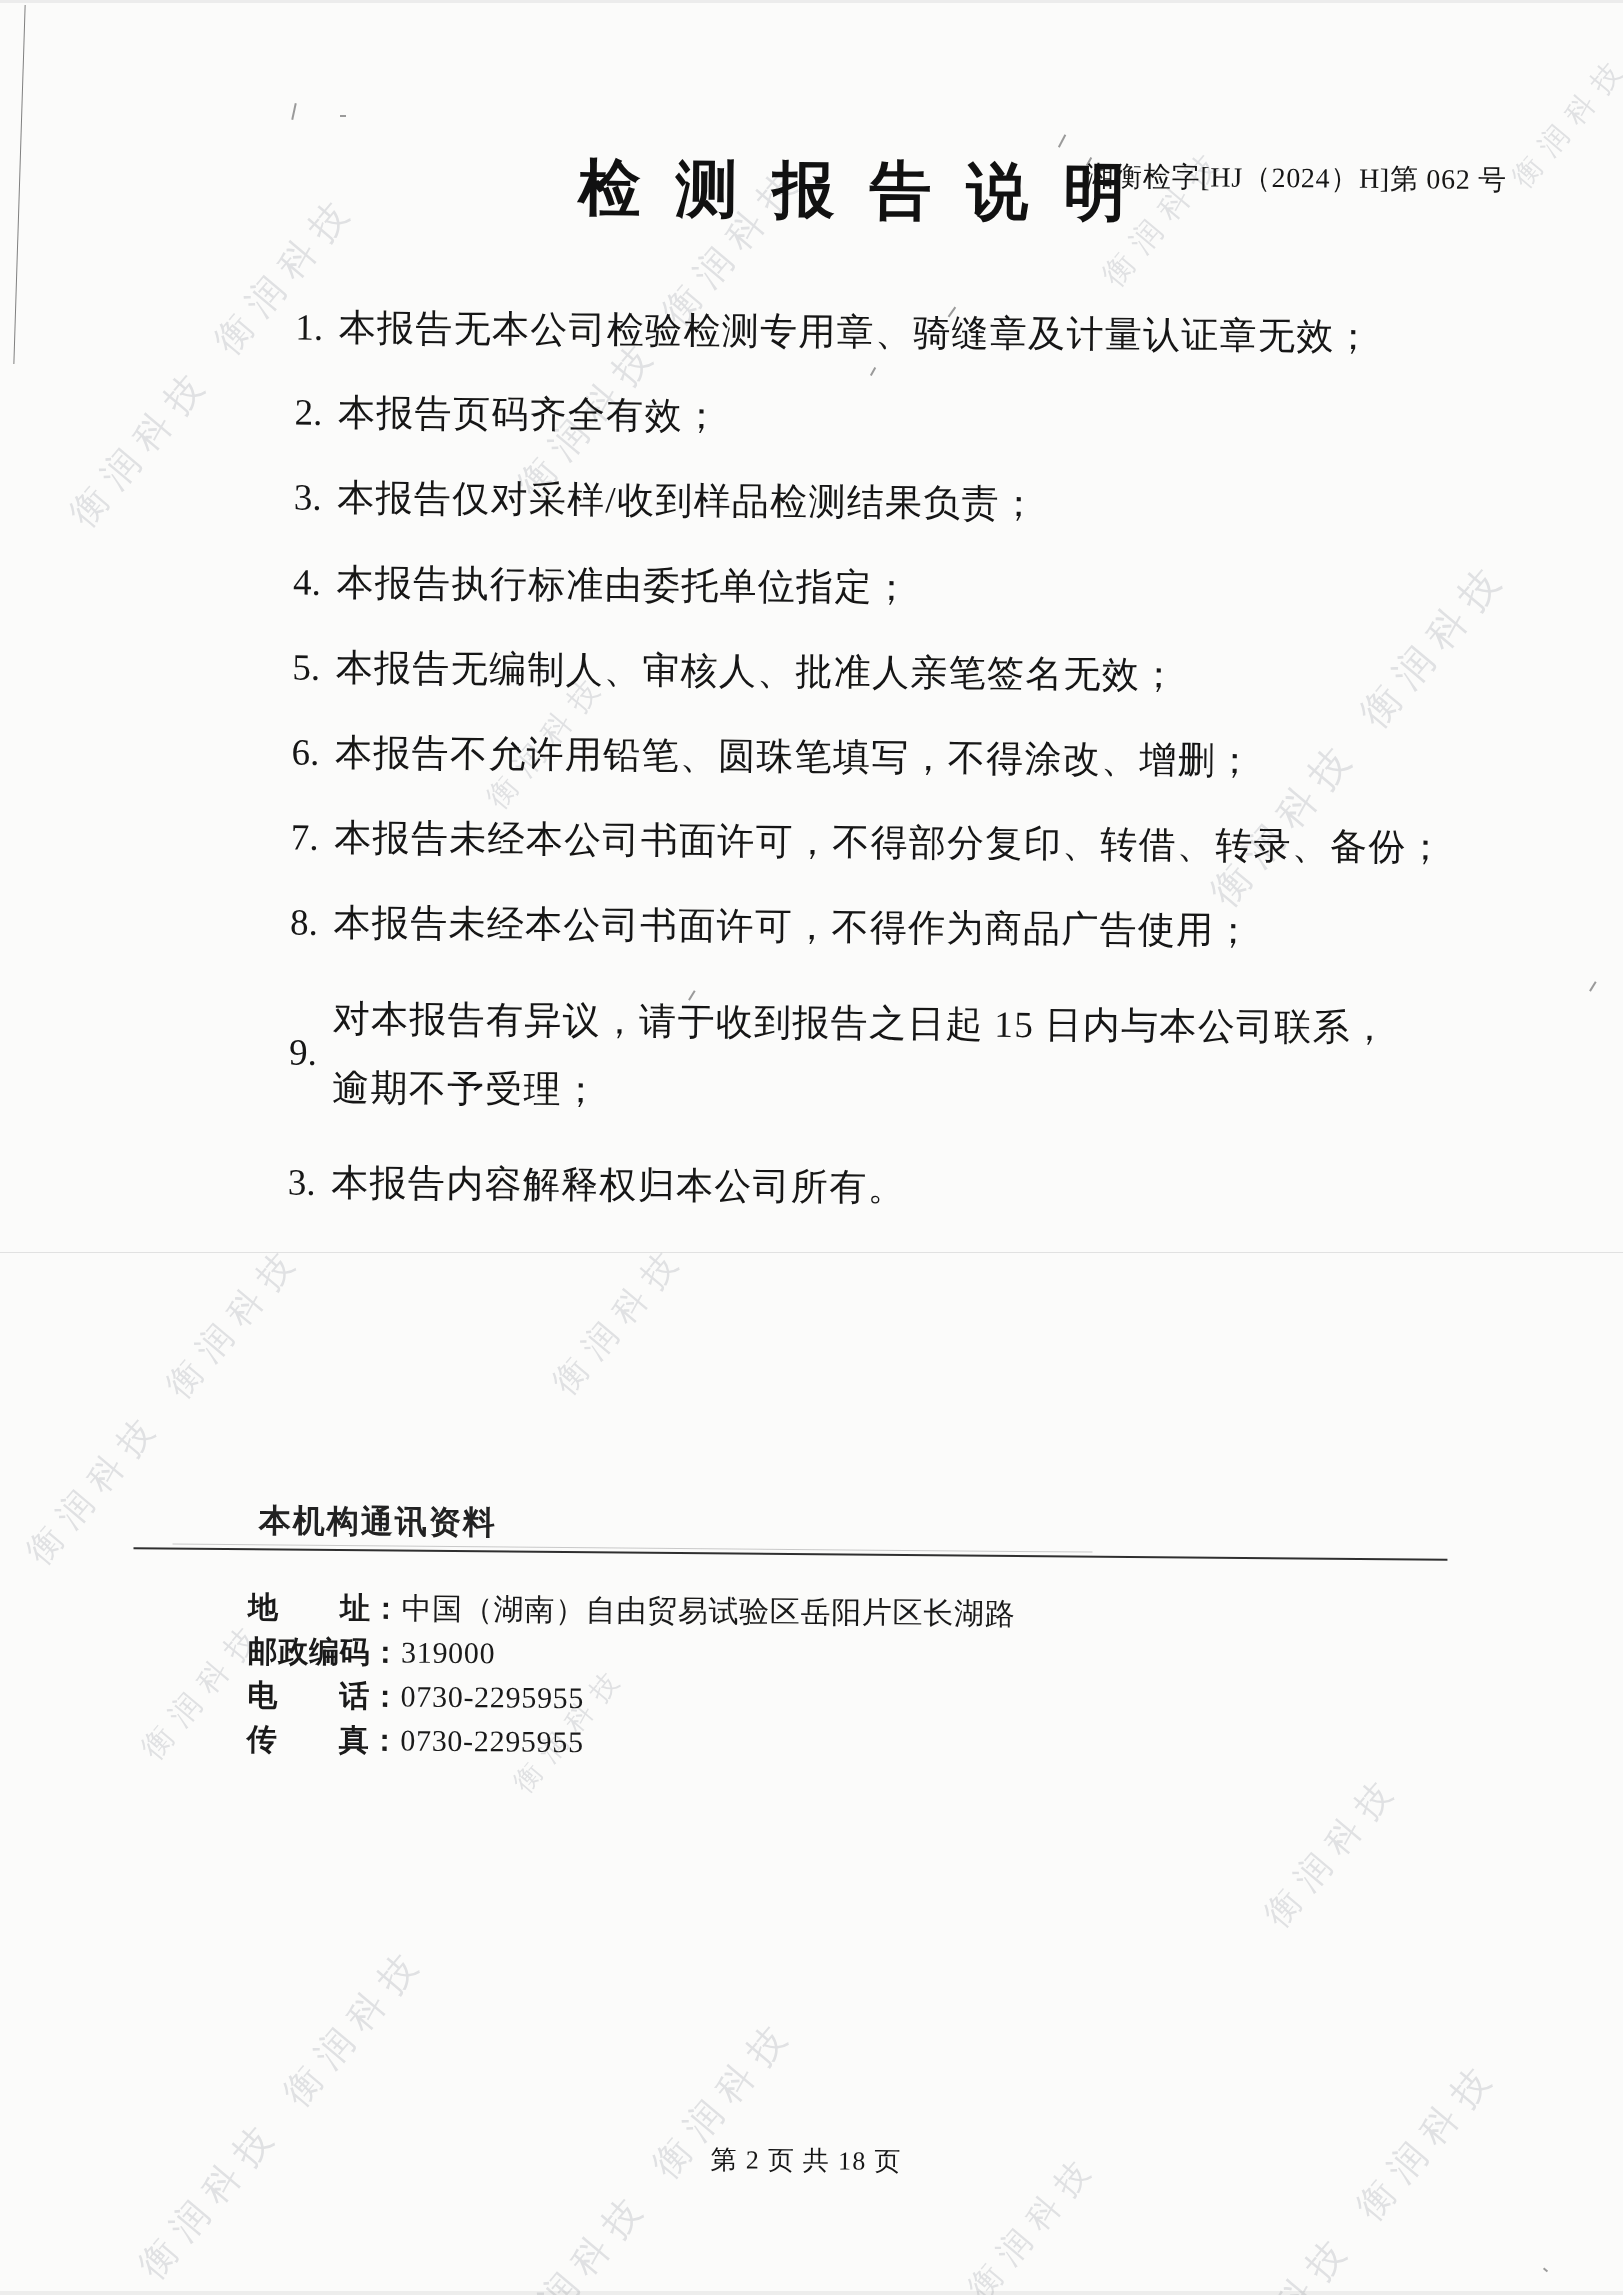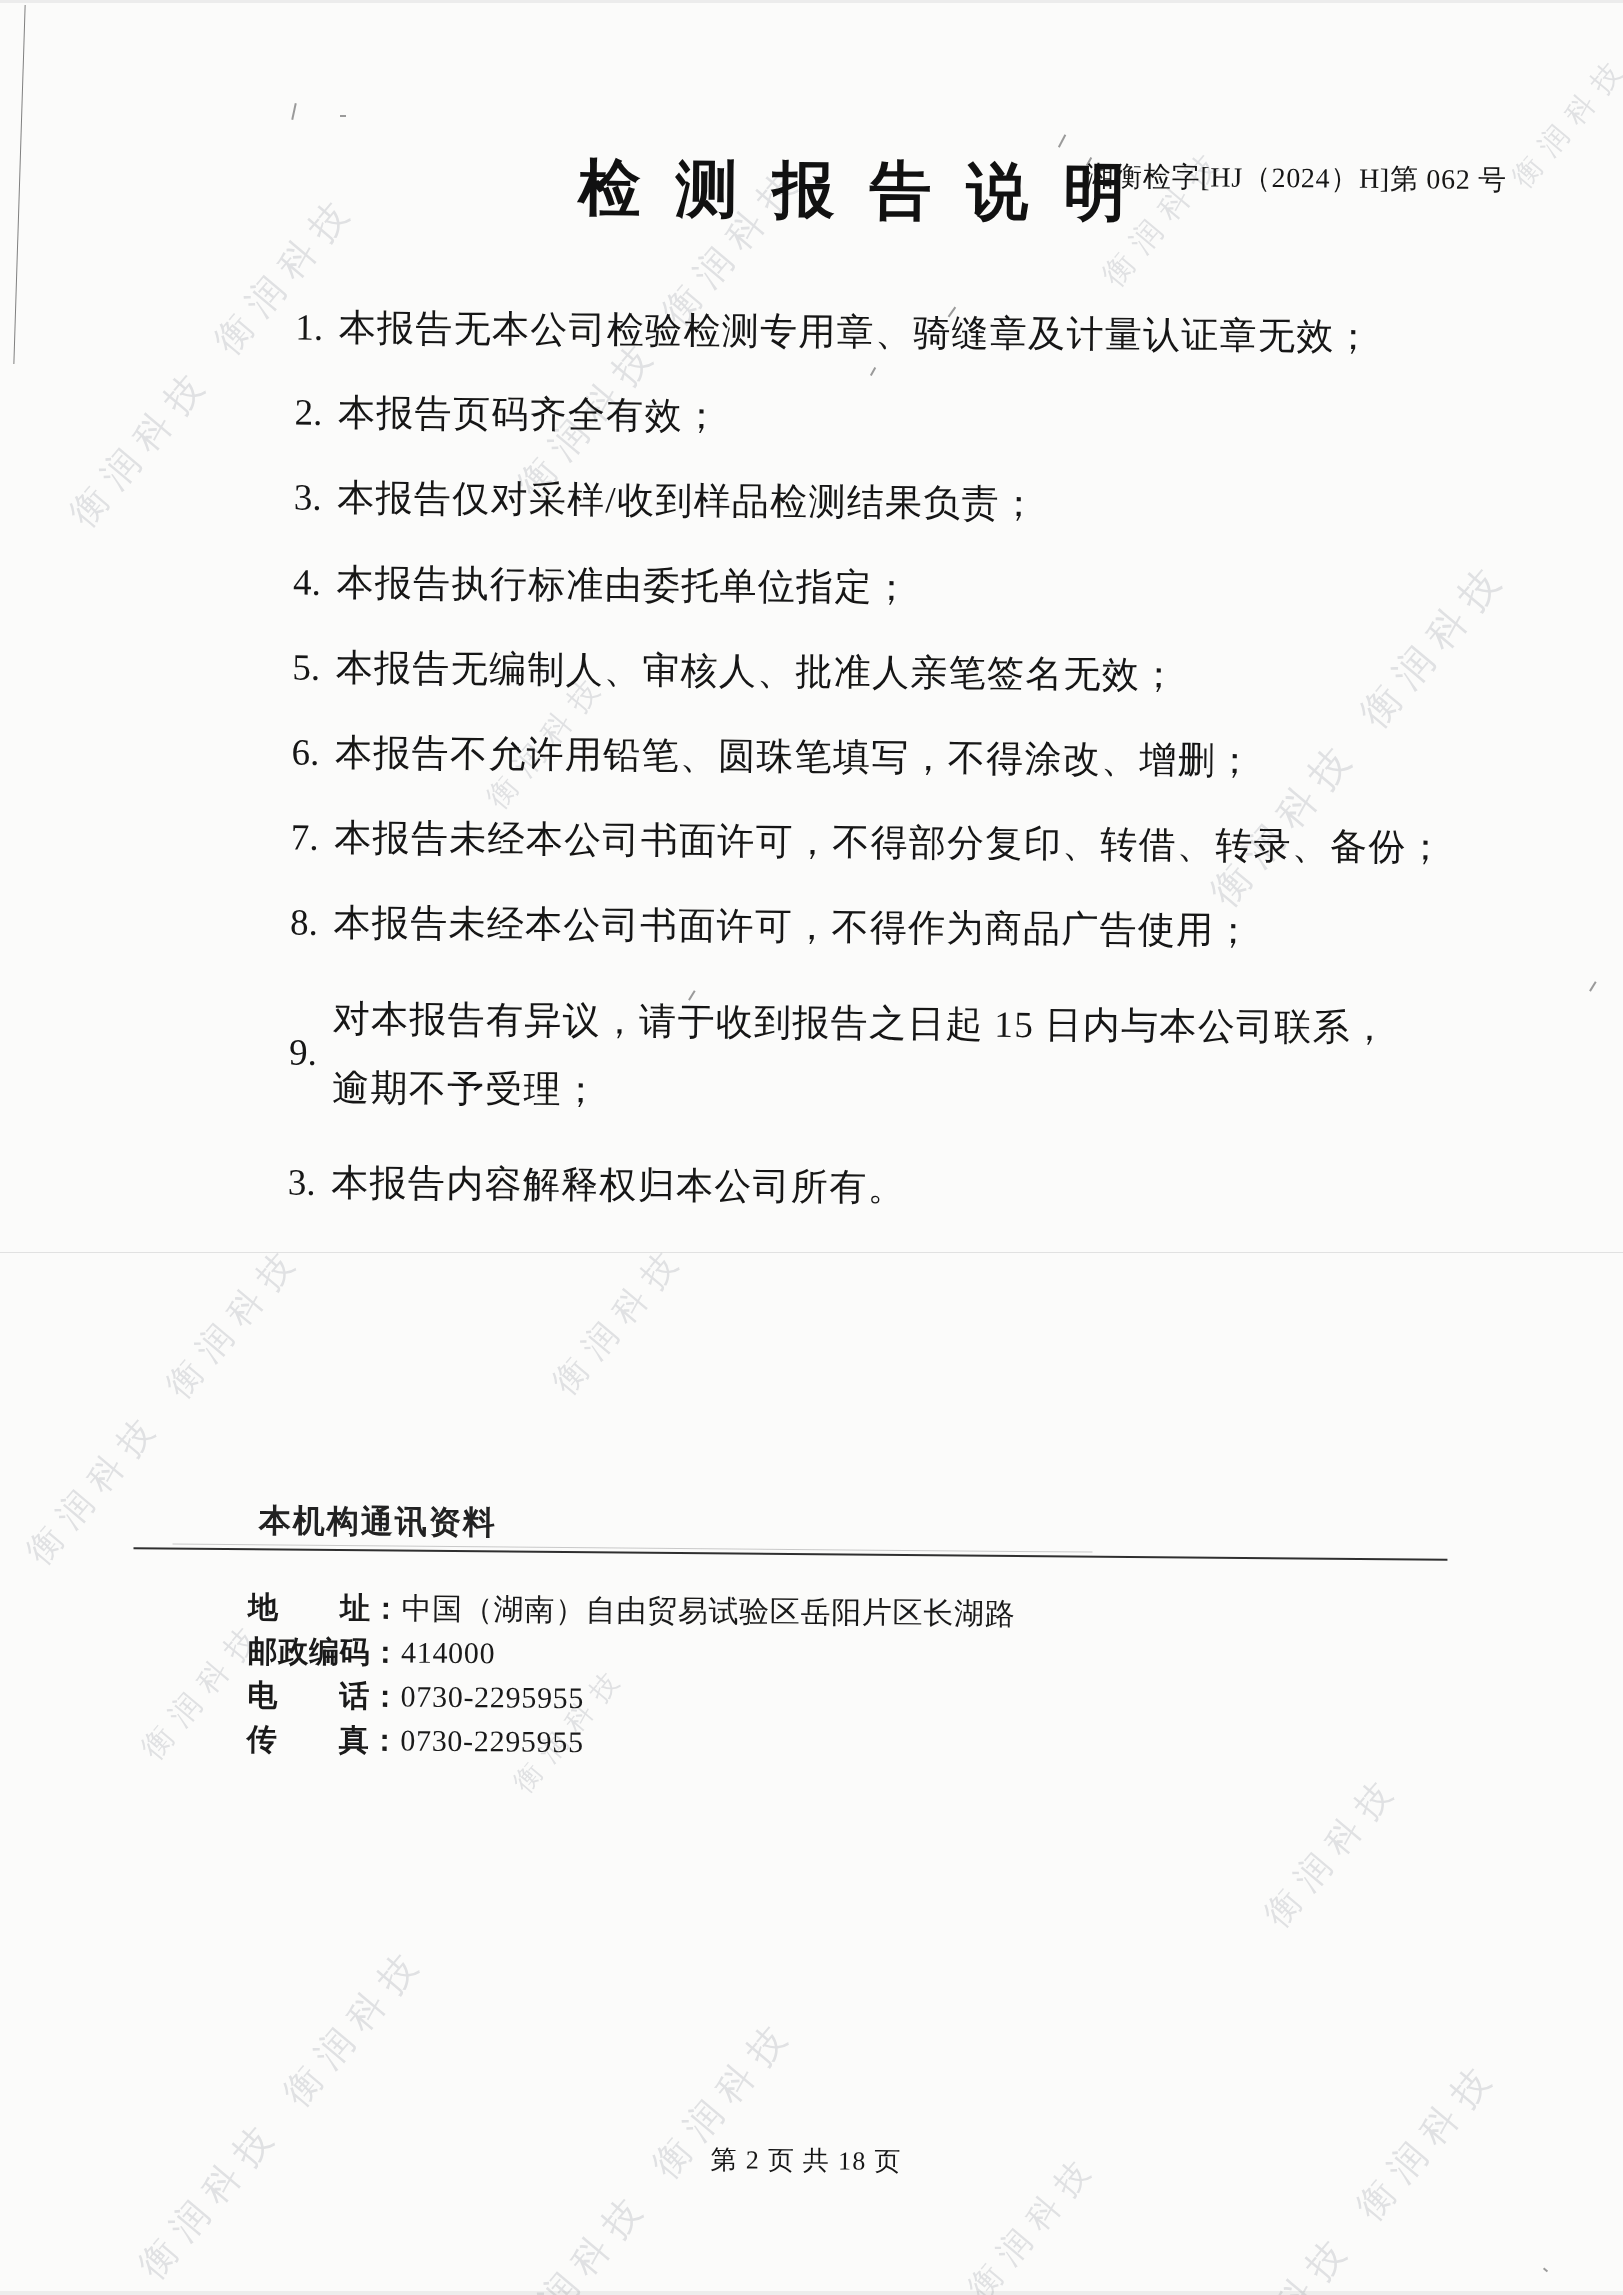--- a/index.html
+++ b/index.html
@@ -153,21 +153,21 @@
   </div>
 
   <div class="contact-heading">本机构通讯资料</div>
   <div class="contact-underline"></div>
 
   <div class="contact-rows">
     <div class="contact-row">
       <span class="contact-label">地　　址：</span><span class="contact-value">中国（湖南）自由贸易试验区岳阳片区长湖路</span>
     </div>
     <div class="contact-row">
-      <span class="contact-label">邮政编码：</span><span class="contact-value">414000</span>
+      <span class="contact-label">邮政编码：</span><span class="contact-value">319000</span>
     </div>
     <div class="contact-row">
       <span class="contact-label">电　　话：</span><span class="contact-value">0730-2295955</span>
     </div>
     <div class="contact-row">
       <span class="contact-label">传　　真：</span><span class="contact-value">0730-2295955</span>
     </div>
   </div>
 
   <div class="page-footer">第 2 页 共 18 页</div>

